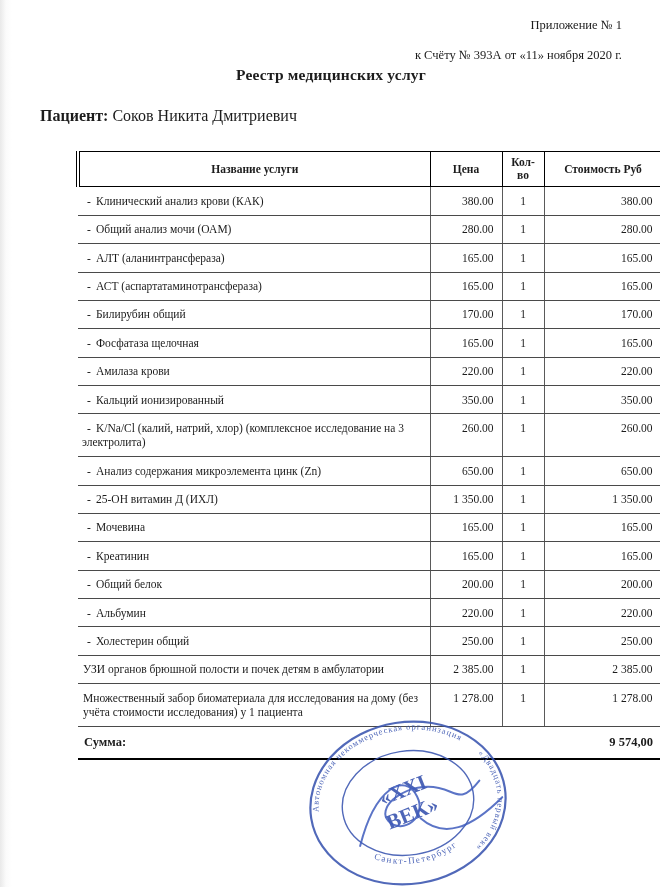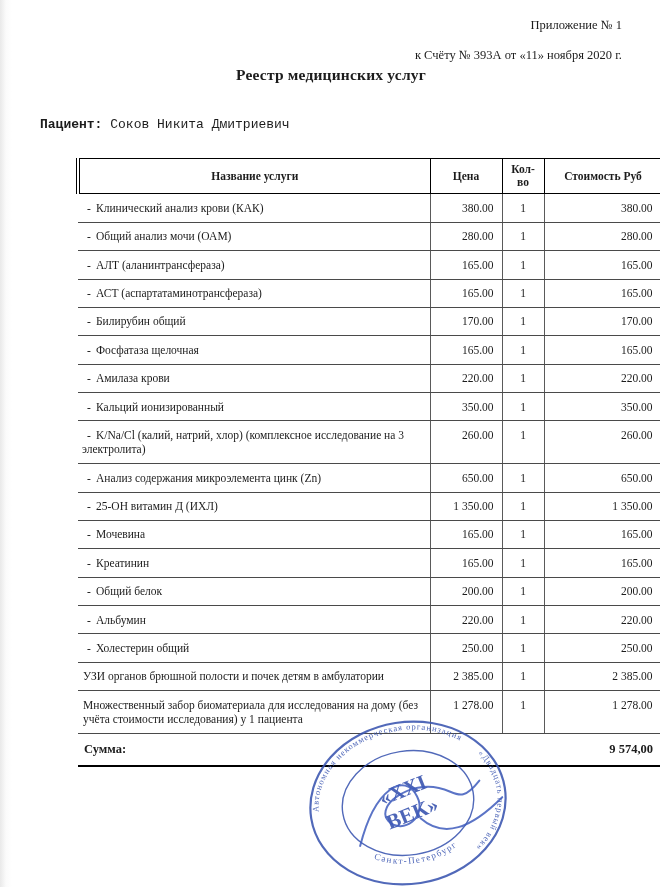--- a/index.html
+++ b/index.html
@@ -8,21 +8,21 @@
     background:linear-gradient(90deg,#e9e9e9 0,#fbfbfb 6px,#ffffff 12px);
     font-family:"Liberation Serif", serif;
     color:#1c1c1c;
     position:relative;
     overflow:hidden;
   }
   .page{padding:12px 38px 13px 40px;}
   .appendix{ text-align:right; font-size:12.5px; margin-top:6px;}
   .invoice-ref{ text-align:right; font-size:12.5px; margin-top:15px;}
   .title{ text-align:center; font-size:15.5px; font-weight:bold; margin-top:3px; letter-spacing:.2px;}
-  .patient-line{ font-size:13px; margin-top:33px;font-family:Liberation Mono, monospace;}
+  .patient-line{ font-size:16px; margin-top:23px;}
   .card-line{ font-size:12px; margin-top:7px;}
   .patient-line b,.card-line b{font-weight:bold;}
 
   table{ width:100%; border-collapse:collapse; margin-top:26px; font-size:11.5px; table-layout:fixed;margin-left:36px;}
   col.c1{width:352px;} col.c2{width:72px;} col.c3{width:42px;} col.c4{width:118px;}
   thead th{
     border:1px solid #000;
     font-weight:bold; font-size:11.5px; line-height:1.15;
     padding:4px 3px; text-align:center; vertical-align:middle;
   }

